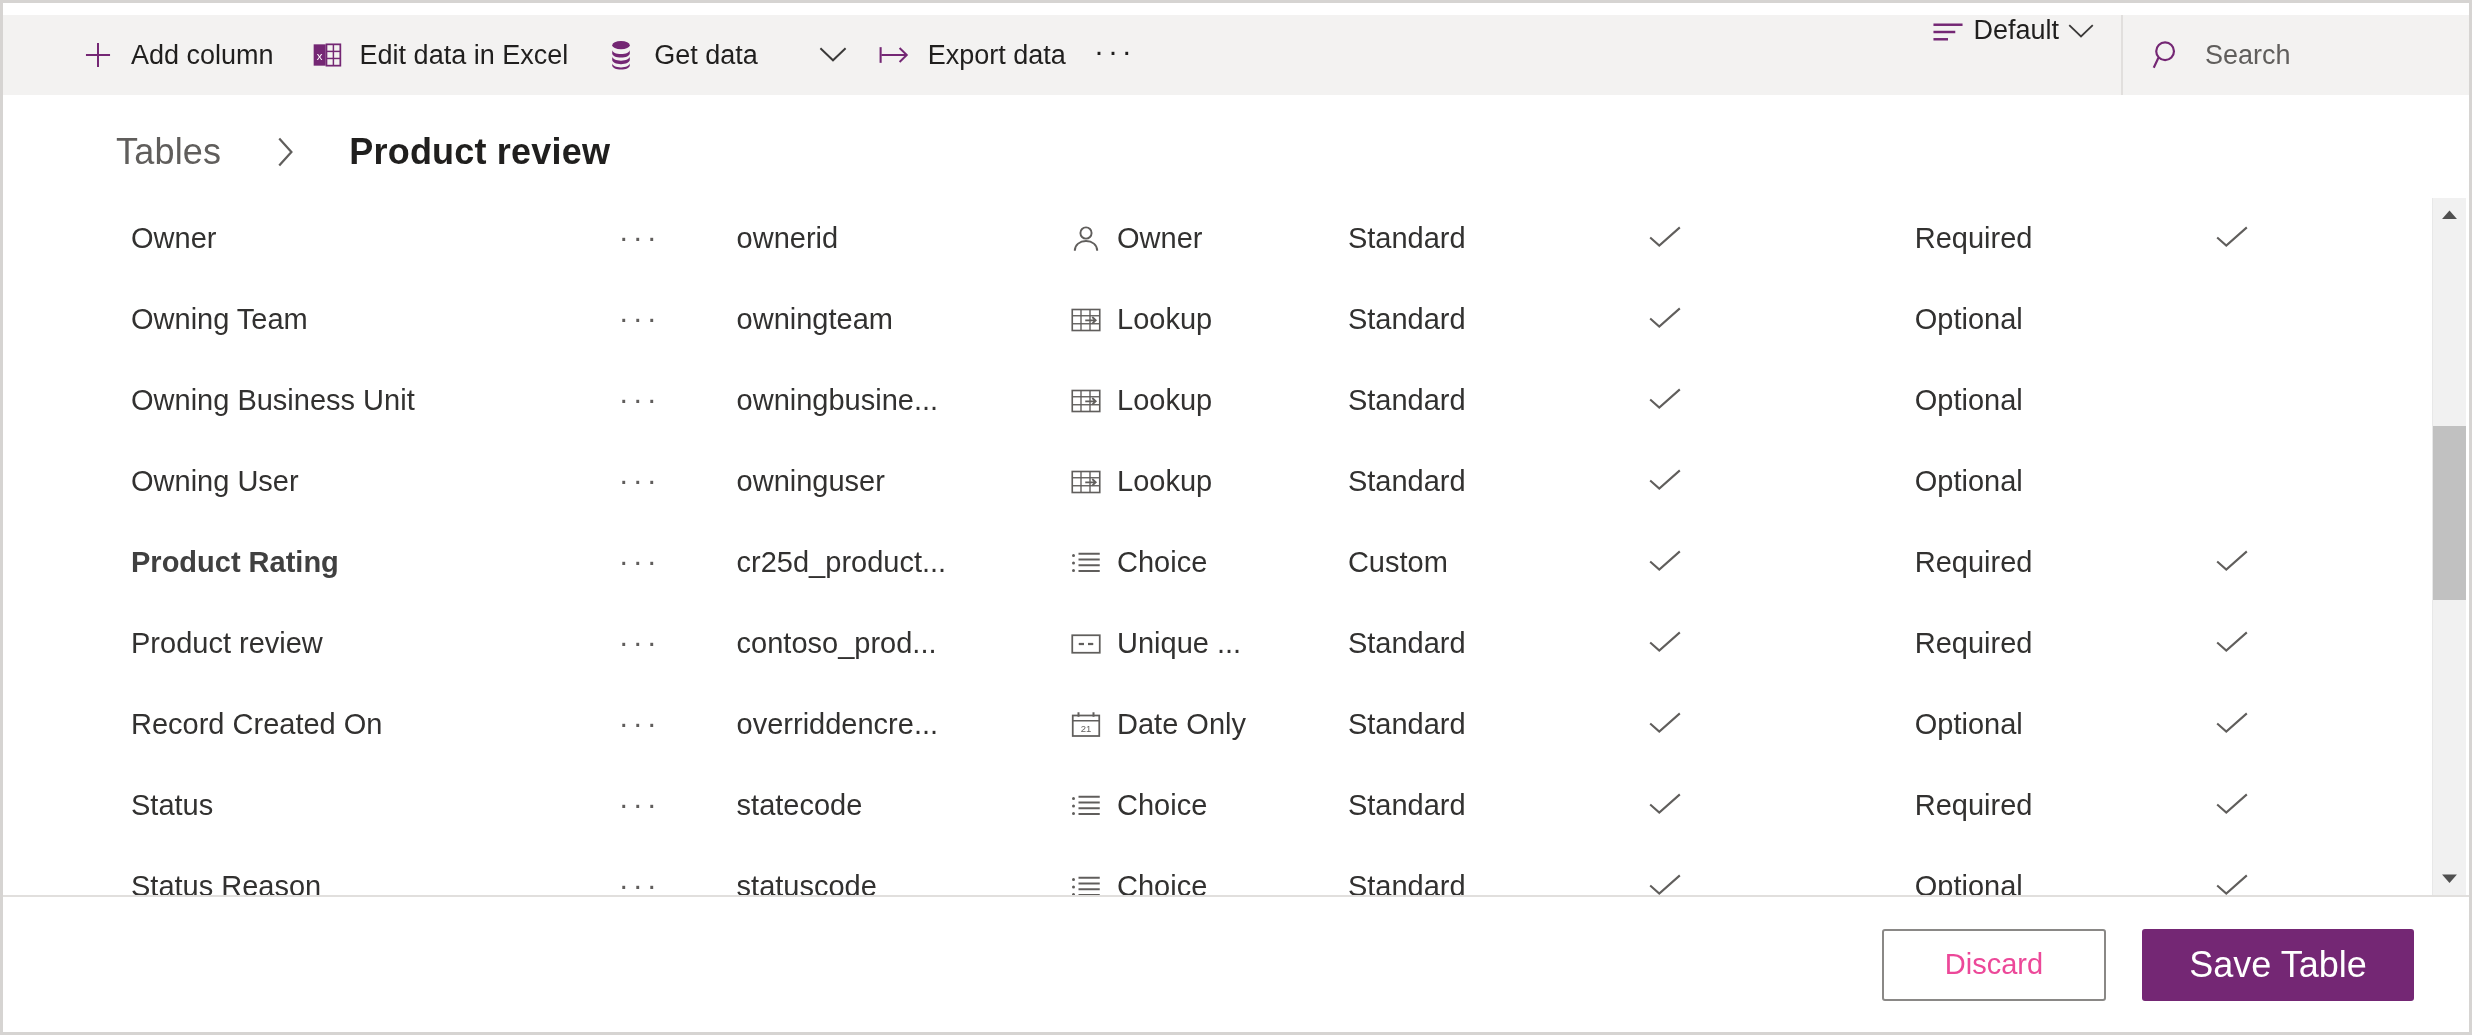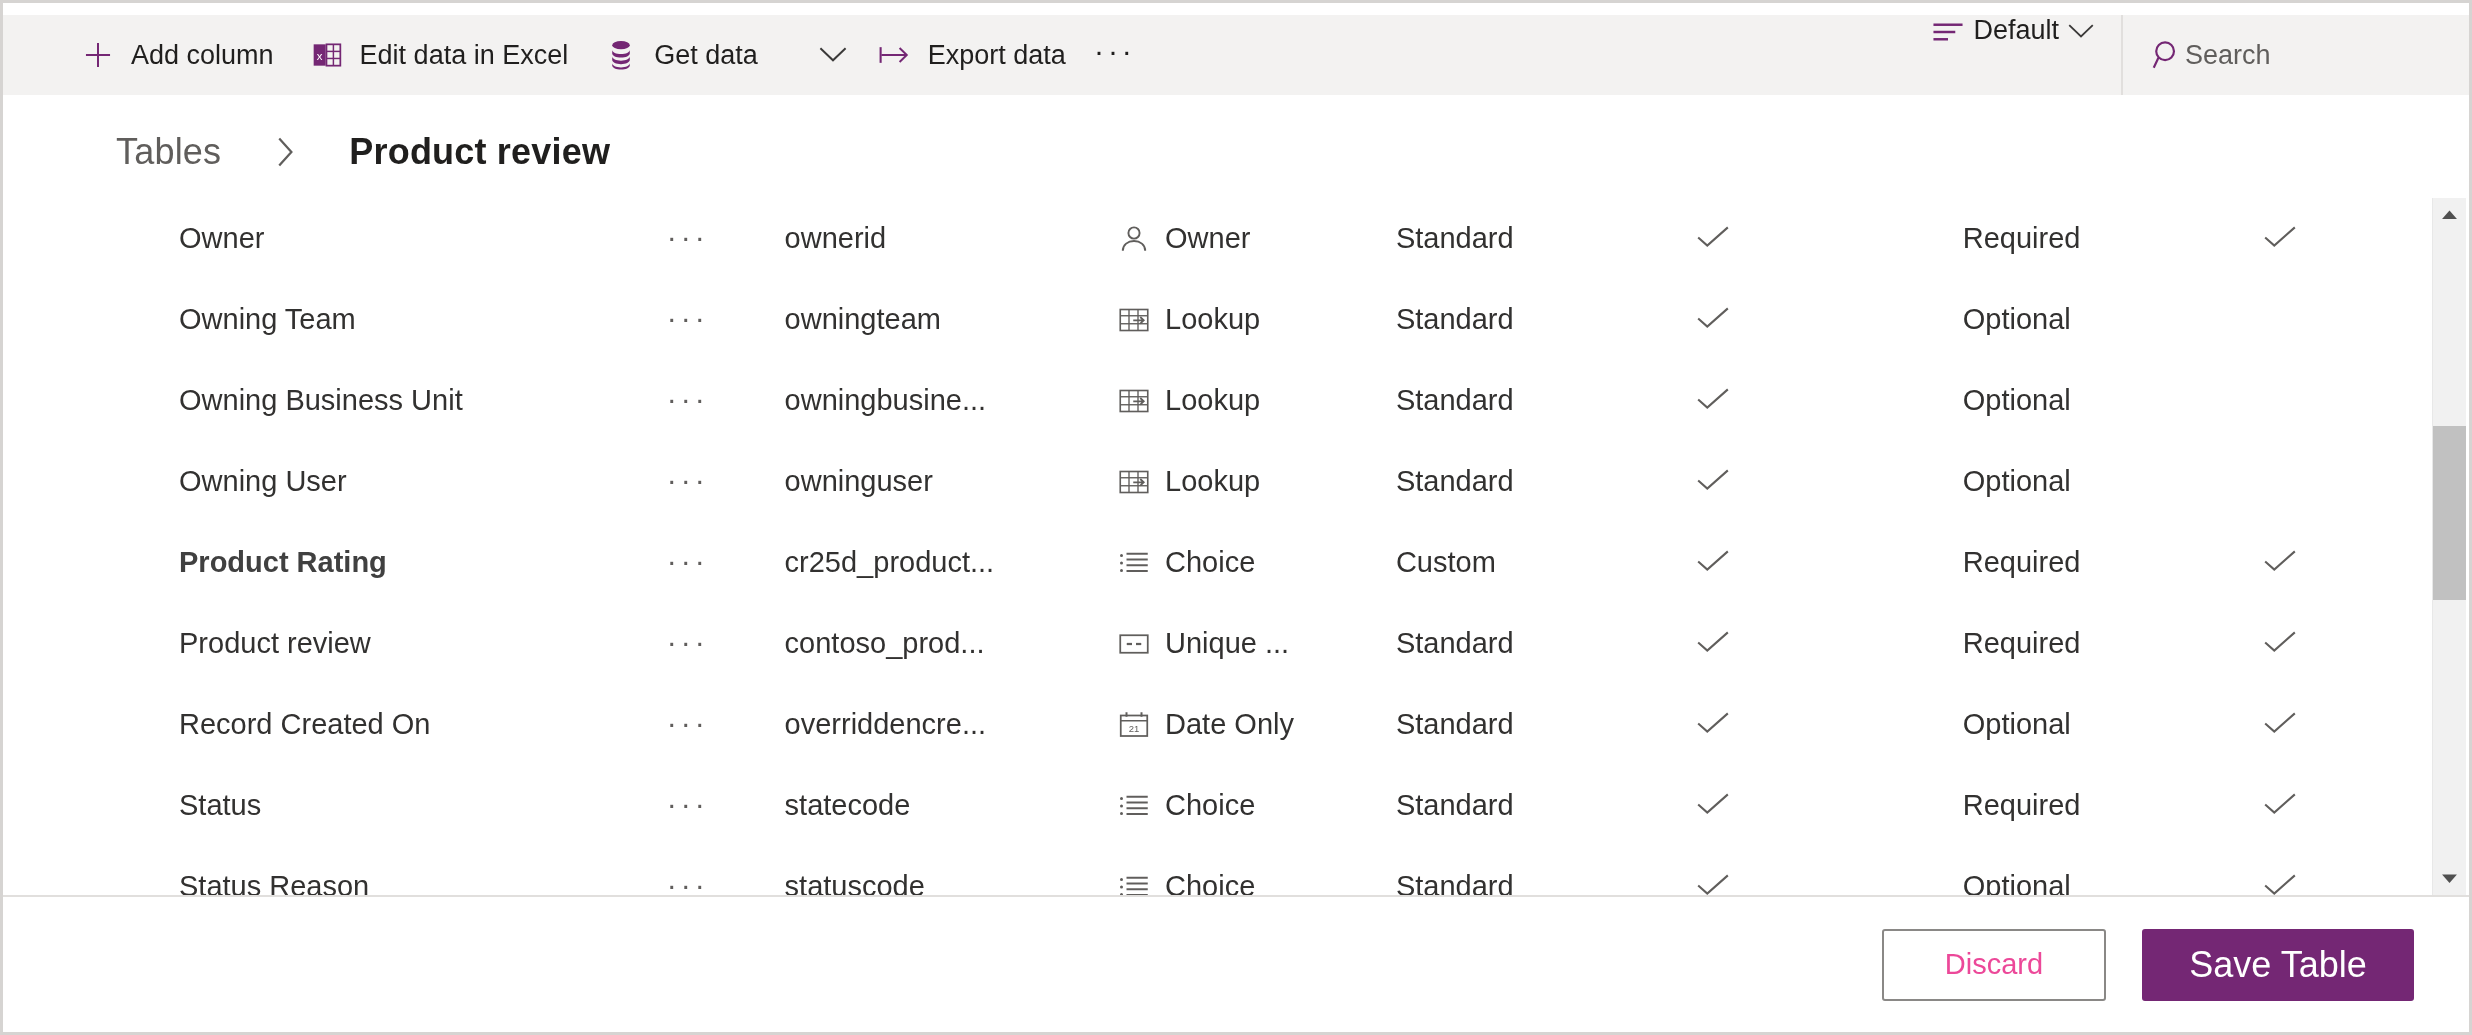--- a/index.html
+++ b/index.html
@@ -116,20 +116,21 @@
     background: transparent;
     font-size: 27px;
     color: #201f1e;
     white-space: nowrap;
     font-family: "Liberation Sans", sans-serif;
   }
 
   .search-box {
     display: flex;
     align-items: center;
+    gap: 20px;
     width: 290px;
     padding: 16px 28px;
     border-left: 2px solid #e1dfdd;
     cursor: text;
     background: transparent;
   }
   .search-input {
     border: none;
     outline: none;
     background: transparent;
@@ -181,21 +182,20 @@
     left: 0;
     right: 0;
     bottom: 137px;
     overflow: hidden;
     background: #ffffff;
   }
   .grid {
     width: 2412px;
     border-collapse: collapse;
     table-layout: fixed;
-    margin-left: 48px;
   }
   .grid tr { height: 81px; }
   .grid td {
     padding: 0;
     vertical-align: middle;
     font-size: 29px;
     color: #323130;
     white-space: nowrap;
     overflow: hidden;
   }

